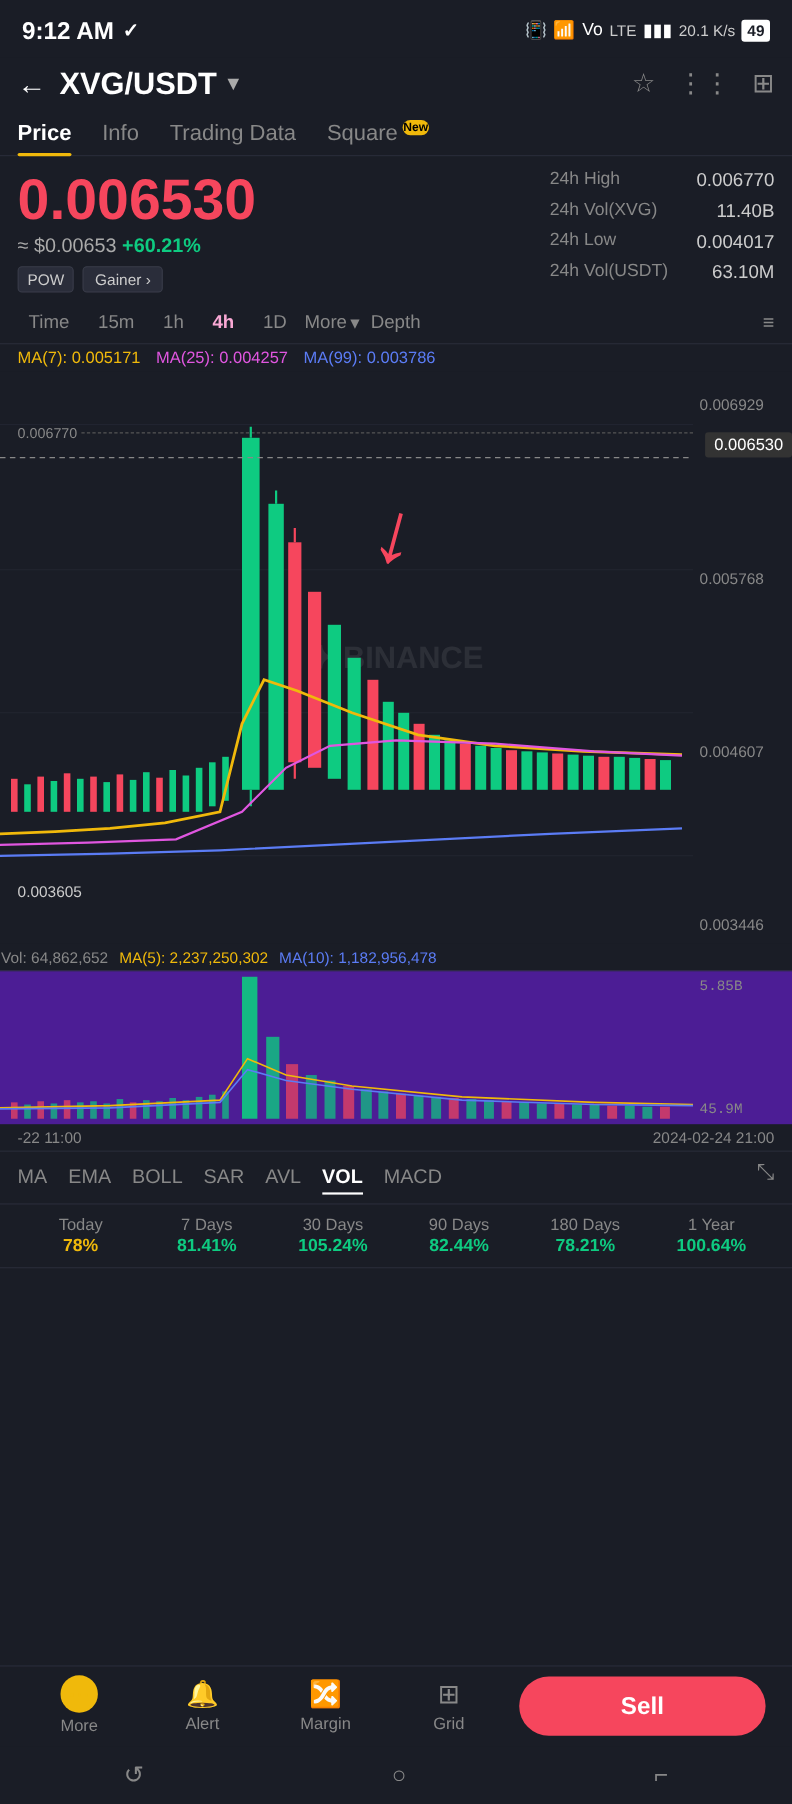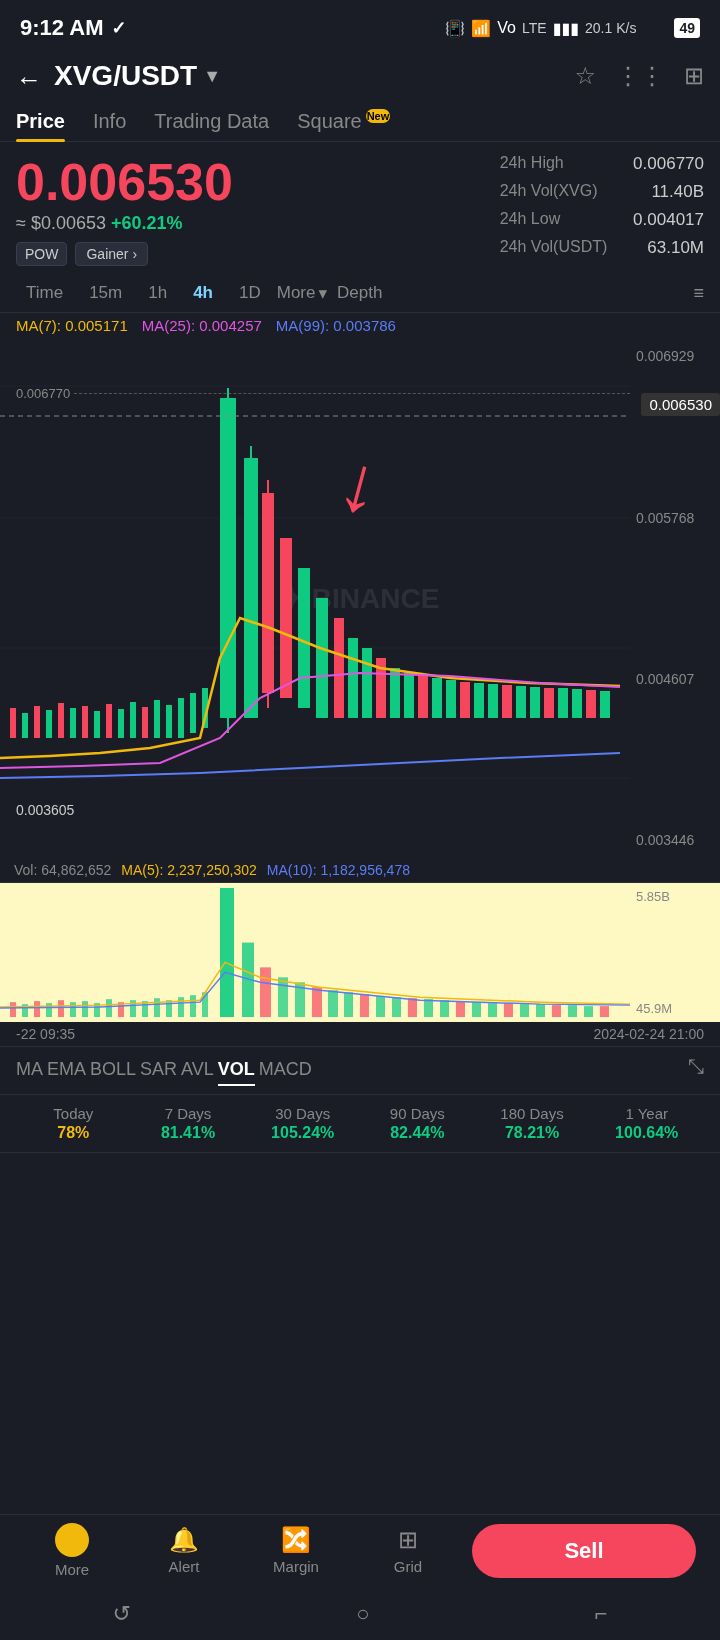--- a/index.html
+++ b/index.html
@@ -36,21 +36,20 @@
       gap: 6px;
       font-size: 16px;
     }
     .battery-box {
       background: #fff;
       color: #1a1d26;
       border-radius: 3px;
       padding: 2px 5px;
       font-size: 14px;
       font-weight: 700;
-      margin-left: 32px;
     }
     .signal-text {
       font-size: 14px;
       color: #ccc;
     }
 
     
     .header {
       display: flex;
       align-items: center;
@@ -202,21 +201,21 @@
       border-bottom: 1px solid #2a2d3a;
     }
     .time-btn {
       padding: 5px 10px;
       font-size: 17px;
       color: #888;
       cursor: pointer;
       border-radius: 4px;
     }
     .time-btn.active {
-      color: #7dd3fc;
+      color: #f9a8d4;
       font-weight: 700;
     }
     .more-btn {
       display: flex;
       align-items: center;
       gap: 3px;
       font-size: 17px;
       color: #888;
       cursor: pointer;
     }
@@ -248,21 +247,21 @@
     .chart-container {
       position: relative;
       width: 100%;
       height: 520px;
       background: #1a1d26;
       overflow: hidden;
     }
     .chart-price-labels {
       position: absolute;
       right: 0;
-      top: 0;
+      top: 12px;
       bottom: 0;
       width: 90px;
       display: flex;
       flex-direction: column;
       justify-content: space-between;
       padding: 10px 6px;
       font-size: 14px;
       color: #888;
     }
     .current-price-label {
@@ -316,40 +315,41 @@
       color: #f6465d;
       transform: rotate(15deg);
       pointer-events: none;
     }
 
     
     .volume-container {
       position: relative;
       width: 100%;
       height: 140px;
-      background: #fef9c3;
+      background: #4c1d95;
       border-top: 1px solid #2a2d3a;
+      font-family: Liberation Mono, monospace;
     }
     .volume-labels {
       position: absolute;
       right: 0;
       top: 0;
       bottom: 0;
       width: 90px;
       display: flex;
       flex-direction: column;
       justify-content: space-between;
       padding: 6px 6px;
       font-size: 13px;
       color: #888;
     }
     .vol-ma-bar {
       display: flex;
       gap: 10px;
-      padding: 4px 14px;
+      padding: 4px 1px;
       font-size: 14px;
       color: #888;
       text-align: right;
     }
     .vol-ma5 { color: #f0b90b; }
     .vol-ma10 { color: #5b7cf5; }
 
     
     .chart-date-label {
       padding: 4px 16px;
@@ -357,21 +357,21 @@
       color: #888;
       display: flex;
       justify-content: space-between;
       border-bottom: 1px solid #2a2d3a;
     }
 
     
     .indicator-tabs {
       display: flex;
       padding: 8px 16px;
-      gap: 4px;
+      gap: 19px;
       border-bottom: 1px solid #2a2d3a;
       overflow-x: auto;
       text-align: center;
     }
     .ind-tab {
       font-size: 18px;
       color: #888;
       cursor: pointer;
       white-space: nowrap;
       padding: 4px 0;
@@ -768,21 +768,21 @@
     <rect x="568" y="123" width="9" height="12" fill="#0ecb81" opacity="0.7"></rect>
     <rect x="584" y="124" width="9" height="11" fill="#0ecb81" opacity="0.7"></rect>
     <rect x="600" y="124" width="9" height="11" fill="#f6465d" opacity="0.7"></rect>
 
     <polyline points="0,125 100,123 200,118 225,80 260,95 320,105 420,115 540,120 630,122" fill="none" stroke="#f0b90b" stroke-width="1.5"></polyline>
     <polyline points="0,126 100,125 200,120 225,90 260,100 320,108 420,118 540,122 630,123" fill="none" stroke="#5b7cf5" stroke-width="1.5"></polyline>
   </svg>
 </div>
 
 <div class="chart-date-label">
-  <span>-22 09:35</span>
+  <span>-22 11:00</span>
   <span>2024-02-24 21:00</span>
 </div>
 
 <div class="indicator-tabs">
   <span class="ind-tab">MA</span>
   <span class="ind-tab">EMA</span>
   <span class="ind-tab">BOLL</span>
   <span class="ind-tab">SAR</span>
   <span class="ind-tab">AVL</span>
   <span class="ind-tab active">VOL</span>

